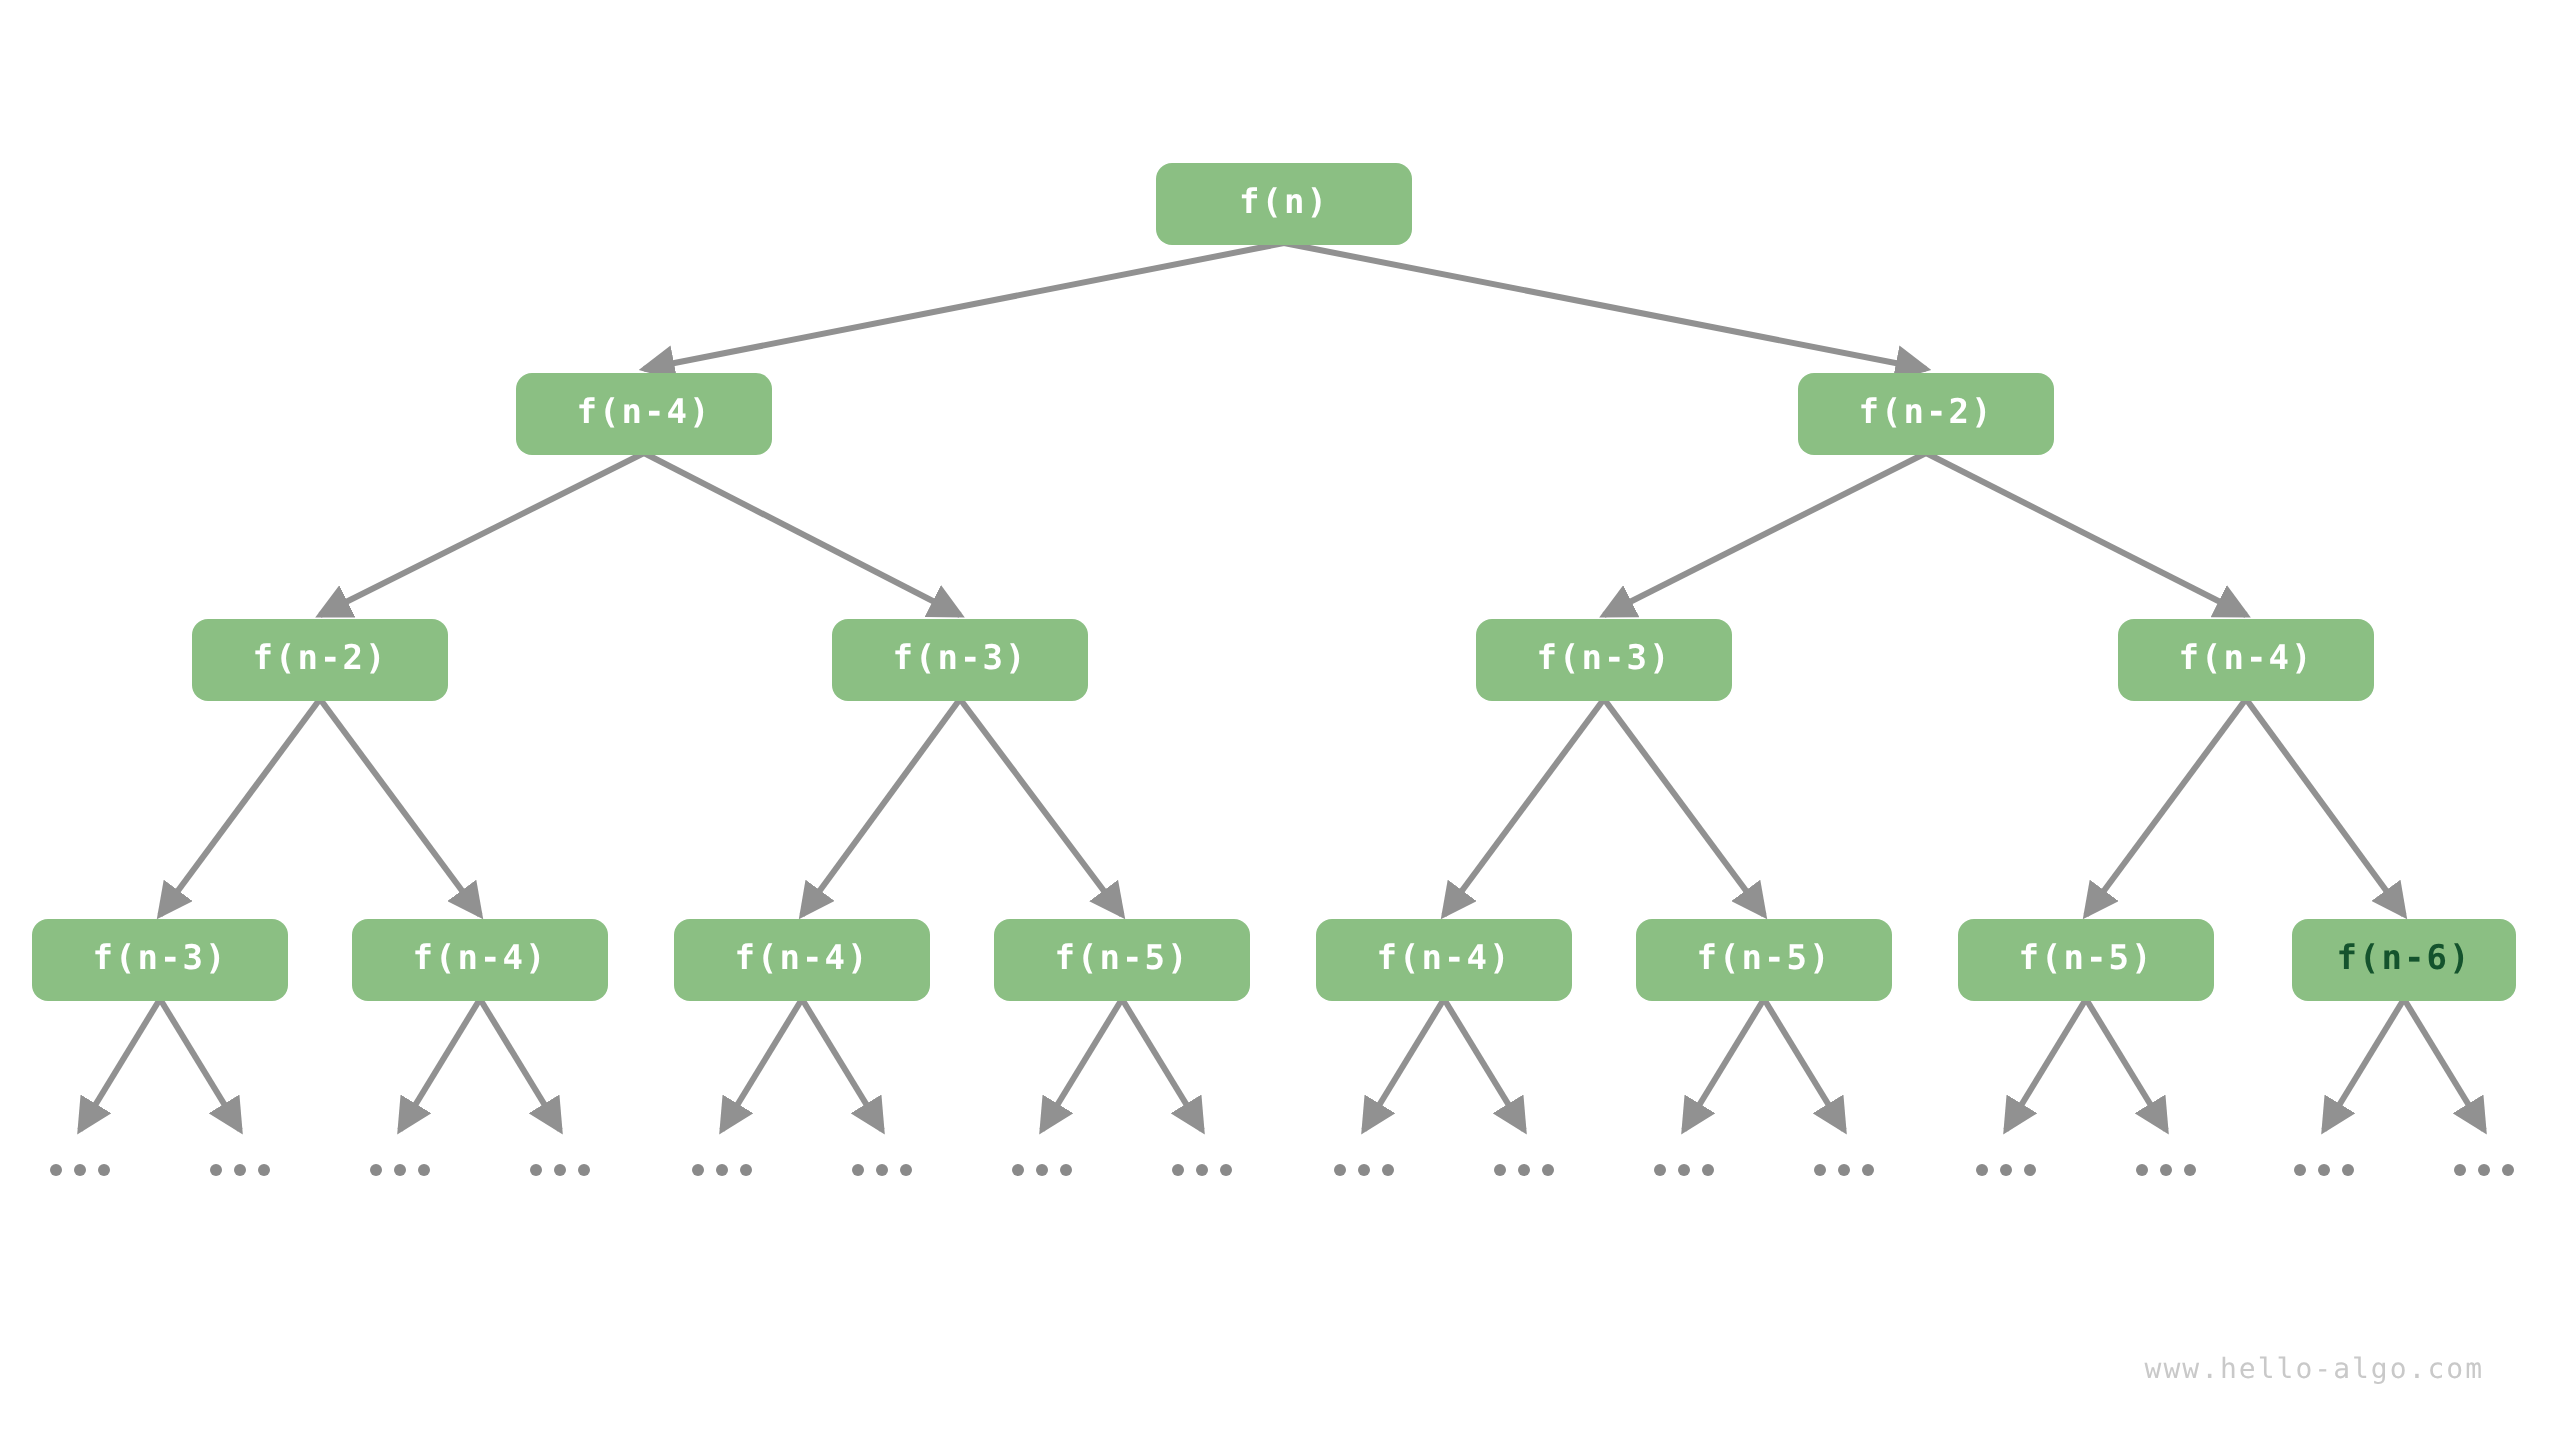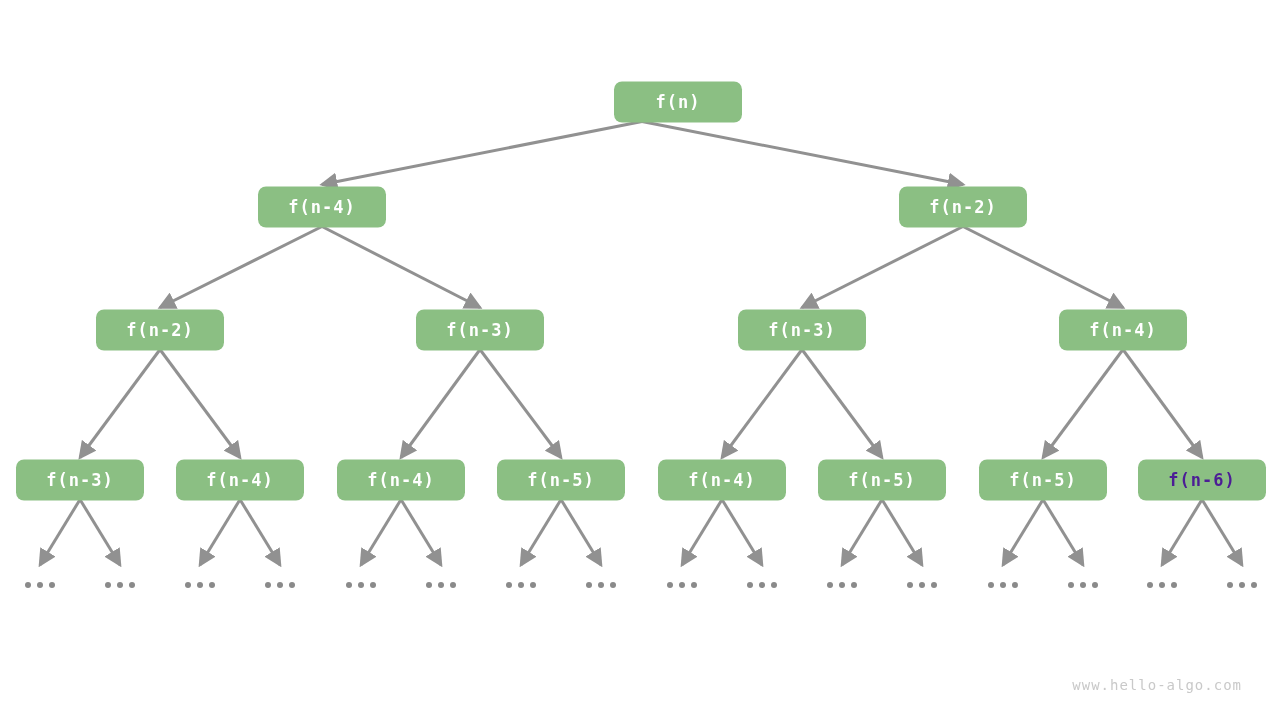--- a/index.html
+++ b/index.html
@@ -93,35 +93,35 @@
       <line x1="722" y1="499.5" x2="682" y2="565" stroke="#919191" stroke-width="3" marker-end="url(#arrowhead)"></line>
       <line x1="722" y1="499.5" x2="762" y2="565" stroke="#919191" stroke-width="3" marker-end="url(#arrowhead)"></line>
       <line x1="882" y1="499.5" x2="842" y2="565" stroke="#919191" stroke-width="3" marker-end="url(#arrowhead)"></line>
       <line x1="882" y1="499.5" x2="922" y2="565" stroke="#919191" stroke-width="3" marker-end="url(#arrowhead)"></line>
       <line x1="1043" y1="499.5" x2="1003" y2="565" stroke="#919191" stroke-width="3" marker-end="url(#arrowhead)"></line>
       <line x1="1043" y1="499.5" x2="1083" y2="565" stroke="#919191" stroke-width="3" marker-end="url(#arrowhead)"></line>
       <line x1="1202" y1="499.5" x2="1162" y2="565" stroke="#919191" stroke-width="3" marker-end="url(#arrowhead)"></line>
       <line x1="1202" y1="499.5" x2="1242" y2="565" stroke="#919191" stroke-width="3" marker-end="url(#arrowhead)"></line>
     </svg>
   <div id="nodes">
-      <div class="tree-node" style="background: rgb(139, 191, 131); color: rgb(255, 255, 255); width: 128px; height: 41px; left: 678px; top: 102px; position: absolute;">f(n)</div>
+      <div class="tree-node" style="background: rgb(139, 191, 131); color: rgb(255, 255, 255); width: 128px; height: 41px; left: 642px; top: 102px; position: absolute;">f(n)</div>
       <div class="tree-node" style="background: rgb(139, 191, 131); color: rgb(255, 255, 255); width: 128px; height: 41px; left: 322px; top: 207px; position: absolute;">f(n-4)</div>
       <div class="tree-node" style="background: rgb(139, 191, 131); color: rgb(255, 255, 255); width: 128px; height: 41px; left: 963px; top: 207px; position: absolute;">f(n-2)</div>
       <div class="tree-node" style="background: rgb(139, 191, 131); color: rgb(255, 255, 255); width: 128px; height: 41px; left: 160px; top: 330px; position: absolute;">f(n-2)</div>
       <div class="tree-node" style="background: rgb(139, 191, 131); color: rgb(255, 255, 255); width: 128px; height: 41px; left: 480px; top: 330px; position: absolute;">f(n-3)</div>
       <div class="tree-node" style="background: rgb(139, 191, 131); color: rgb(255, 255, 255); width: 128px; height: 41px; left: 802px; top: 330px; position: absolute;">f(n-3)</div>
       <div class="tree-node" style="background: rgb(139, 191, 131); color: rgb(255, 255, 255); width: 128px; height: 41px; left: 1123px; top: 330px; position: absolute;">f(n-4)</div>
       <div class="tree-node" style="background: rgb(139, 191, 131); color: rgb(255, 255, 255); width: 128px; height: 41px; left: 80px; top: 480px; position: absolute;">f(n-3)</div>
       <div class="tree-node" style="background: rgb(139, 191, 131); color: rgb(255, 255, 255); width: 128px; height: 41px; left: 240px; top: 480px; position: absolute;">f(n-4)</div>
       <div class="tree-node" style="background: rgb(139, 191, 131); color: rgb(255, 255, 255); width: 128px; height: 41px; left: 401px; top: 480px; position: absolute;">f(n-4)</div>
       <div class="tree-node" style="background: rgb(139, 191, 131); color: rgb(255, 255, 255); width: 128px; height: 41px; left: 561px; top: 480px; position: absolute;">f(n-5)</div>
       <div class="tree-node" style="background: rgb(139, 191, 131); color: rgb(255, 255, 255); width: 128px; height: 41px; left: 722px; top: 480px; position: absolute;">f(n-4)</div>
       <div class="tree-node" style="background: rgb(139, 191, 131); color: rgb(255, 255, 255); width: 128px; height: 41px; left: 882px; top: 480px; position: absolute;">f(n-5)</div>
       <div class="tree-node" style="background: rgb(139, 191, 131); color: rgb(255, 255, 255); width: 128px; height: 41px; left: 1043px; top: 480px; position: absolute;">f(n-5)</div>
-      <div class="tree-node" style="background: rgb(139, 191, 131); color: #4c1d95; width: 128px; height: 41px; left: 1202px; top: 480px; position: absolute;">f(n-6)</div>
+      <div class="tree-node" style="background: rgb(139, 191, 131); color: #14532d; width: 112px; height: 41px; left: 1202px; top: 480px; position: absolute;">f(n-6)</div>
       <div class="dots-node" style="left: 40px; top: 585px; position: absolute;">
         <i style="background: rgb(138, 138, 138);"></i>
         <i style="background: rgb(138, 138, 138);"></i>
         <i style="background: rgb(138, 138, 138);"></i>
       </div>
       <div class="dots-node" style="left: 120px; top: 585px; position: absolute;">
         <i style="background: rgb(138, 138, 138);"></i>
         <i style="background: rgb(138, 138, 138);"></i>
         <i style="background: rgb(138, 138, 138);"></i>
       </div>

